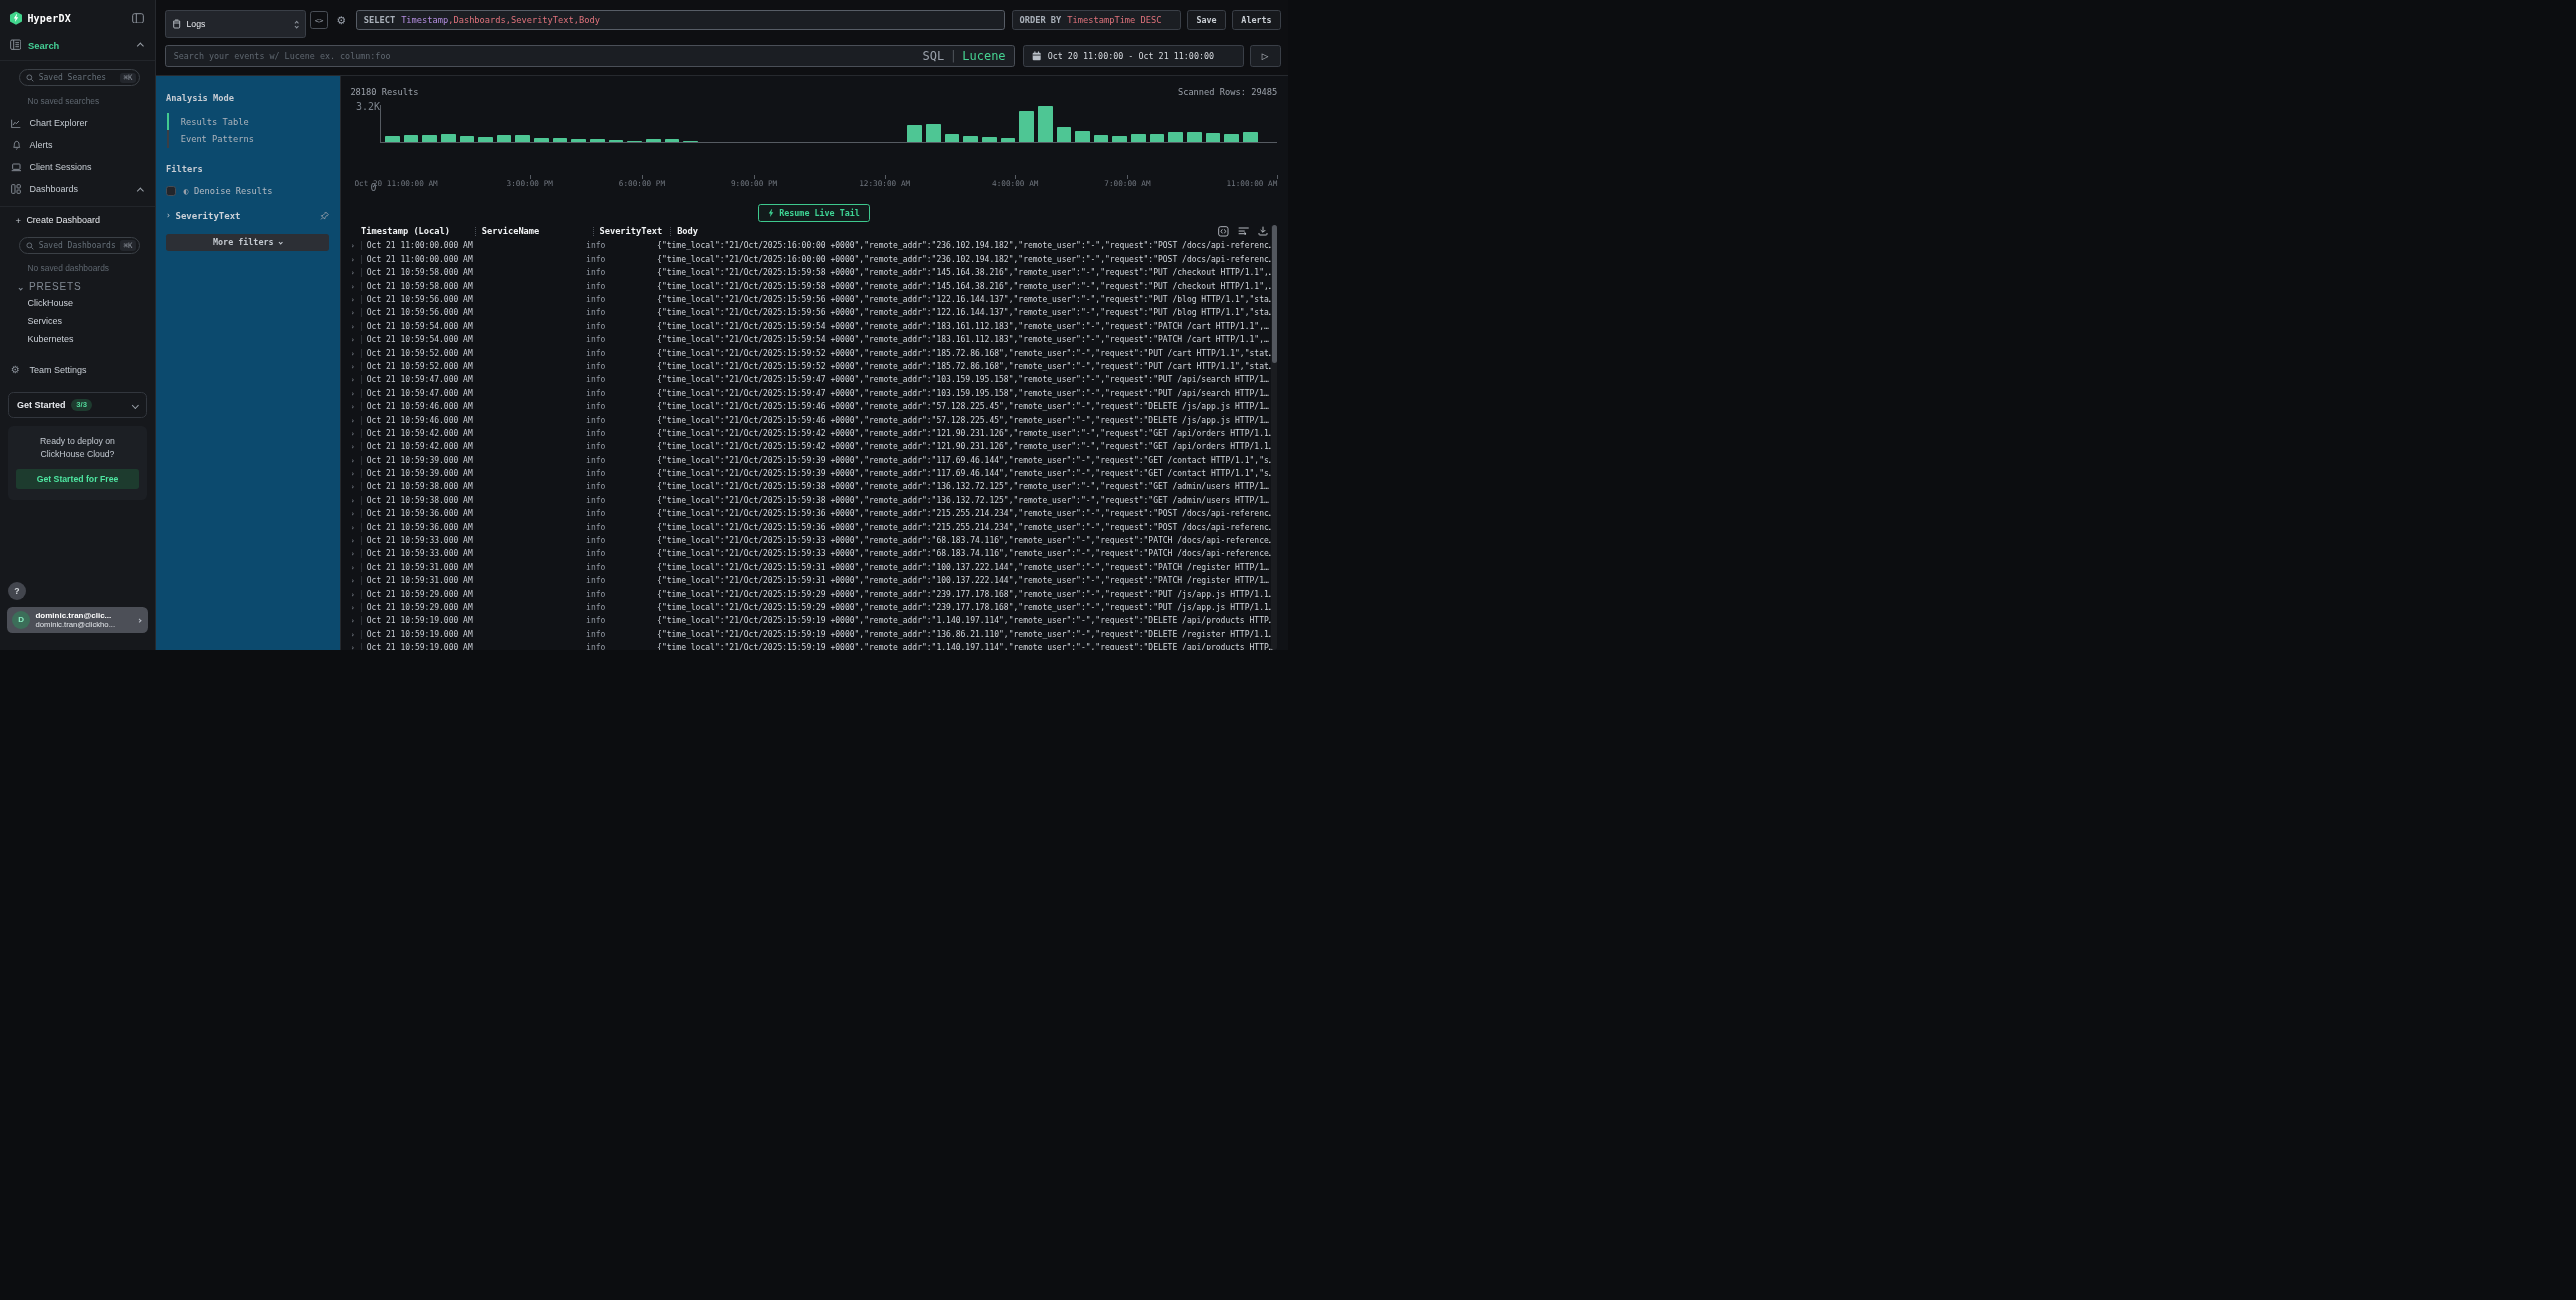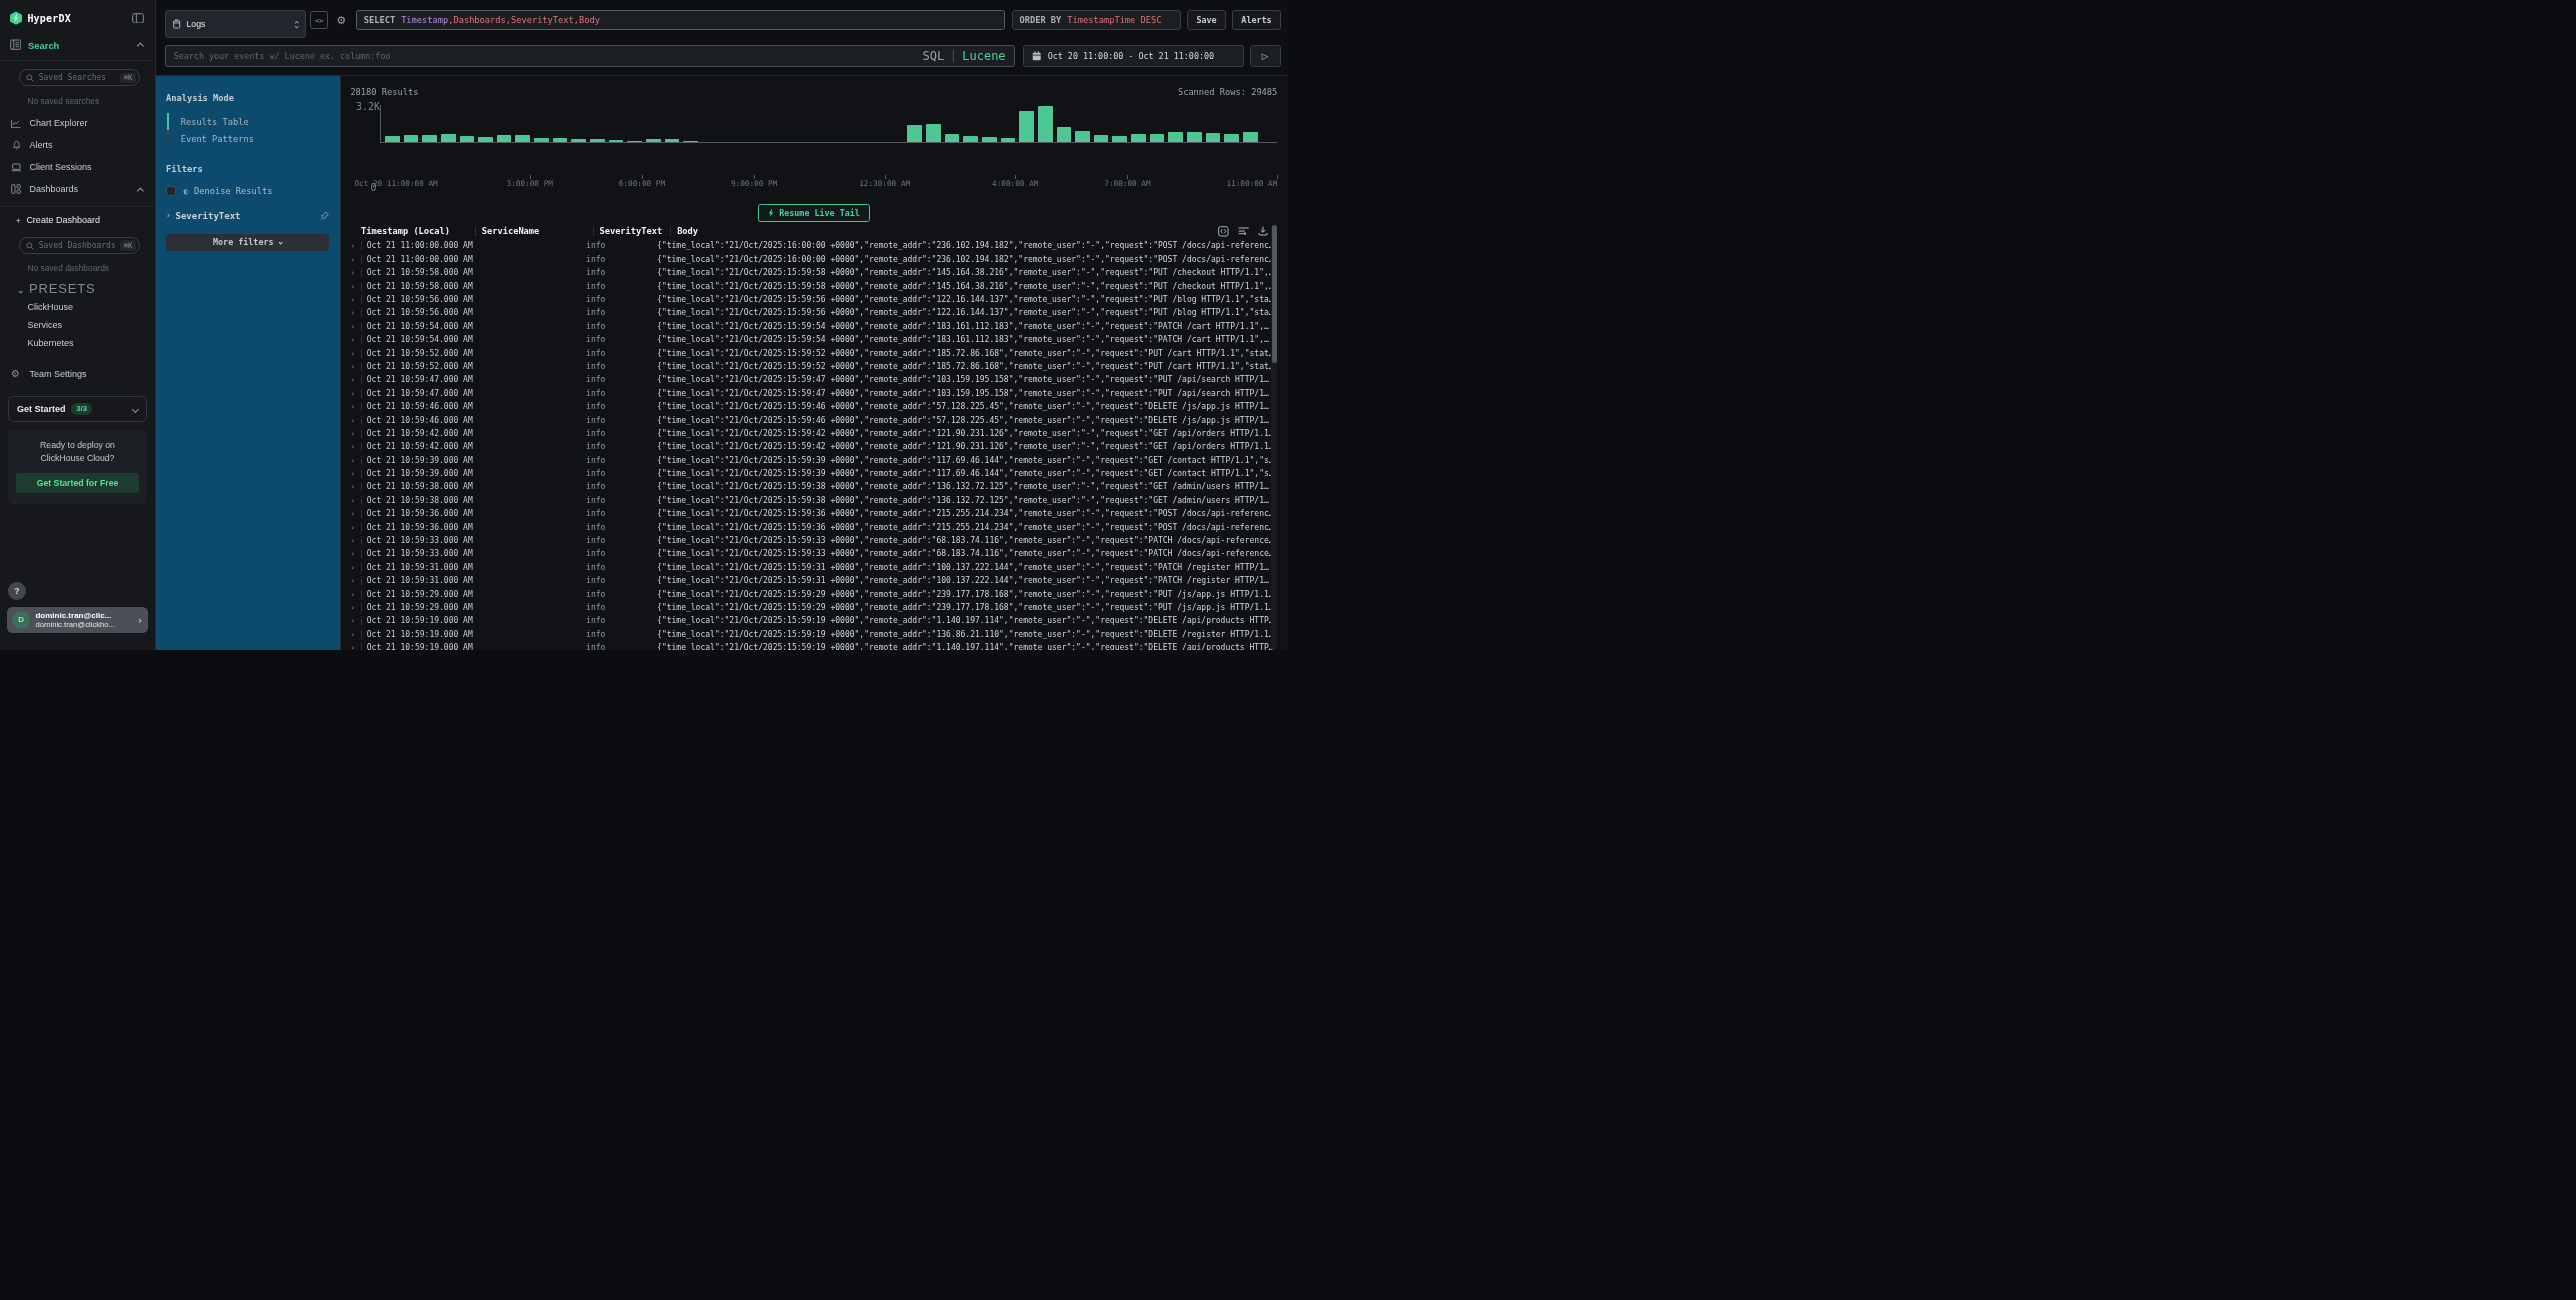--- a/index.html
+++ b/index.html
@@ -21,21 +21,21 @@
   .pill-input { margin:8.7px 14.8px 4px 19px; height:17px; border:0.7px solid #3b4046; border-radius:8.7px; display:flex; align-items:center; padding:0 3.4px 0 6px; background:transparent; }
   .pill-input .ph { color:#667079; font-family:"DejaVu Sans Mono",monospace; font-size:8px; margin-left:4.7px; white-space:nowrap; }
   .kbd { margin-left:auto; background:#23262c; border-radius:2.7px; padding:0.7px 3.4px; font-size:7.4px; color:#8b919a; font-family:"DejaVu Sans Mono",monospace; }
   .muted-line { padding:5.4px 9.4px 1.3px 27.5px; color:#5f6770; font-size:8.4px; }
   .nav-item { display:flex; align-items:center; height:22px; padding:0 12px 0 10.7px; color:#c6ccd3; font-size:9px; cursor:pointer; }
   .nav-item .nico { width:11.4px; margin-right:7.4px; color:#8b929b; display:flex; justify-content:center; }
   .nav-item .chev-wrap { margin-left:auto; color:#9aa0a8; }
   .side-divider { border-top:0.7px solid #22252a; margin-top:5.4px; }
   .create-dash { display:flex; align-items:center; padding:8px 10.7px 2.7px 27.5px; color:#e8eaee; font-size:9px; cursor:pointer; }
   .create-dash .plus { margin-right:5.4px; color:#c6ccd3; font-size:9.4px; margin-left:-12px;}
-  .presets-row { display:flex; align-items:center; padding:6.7px 10.7px 1.3px 19px; color:#828a94; font-size:13px; letter-spacing:0.8px; cursor:pointer; }
+  .presets-row { display:flex; align-items:center; padding:6.7px 10.7px 1.3px 19px; color:#828a94; font-size:10px; letter-spacing:0.8px; cursor:pointer; }
   .presets-row .chev-wrap{ margin-right:6.7px; color:#828a94; }
   .preset-item { padding:4px 10.7px 4px 27.5px; color:#ccd1d8; font-size:9px; cursor:pointer; }
   .team-settings { display:flex; align-items:center; padding:0 10.7px; height:23px; margin-top:10.7px; color:#c6ccd3; font-size:9px; cursor:pointer; }
   .team-settings .nico { width:11.4px; margin-right:7.4px; color:#8b929b; font-size:10px; }
   .get-started-box { margin:10.7px 8px 0 8px; border:0.7px solid #32363d; border-radius:5.4px; padding:6px 8px; display:flex; align-items:center; cursor:pointer; }
   .get-started-box .gs-label { font-weight:bold; font-size:9px; color:#e8eaee; }
   .gs-badge { margin-left:5.4px; background:#1e3b2f; color:#52d99b; font-weight:bold; font-size:7.7px; border-radius:6.7px; padding:1.3px 5.4px; }
   .get-started-box .chev-wrap { margin-left:auto; color:#9aa0a8; }
   .cloud-card { margin:8px 8px 0 8px; background:#1c1f24; border-radius:5.4px; padding:9.4px 8px 10.7px; text-align:center; }
   .cloud-card .line { color:#c3c9d1; font-size:8.7px; line-height:12.8px; }

